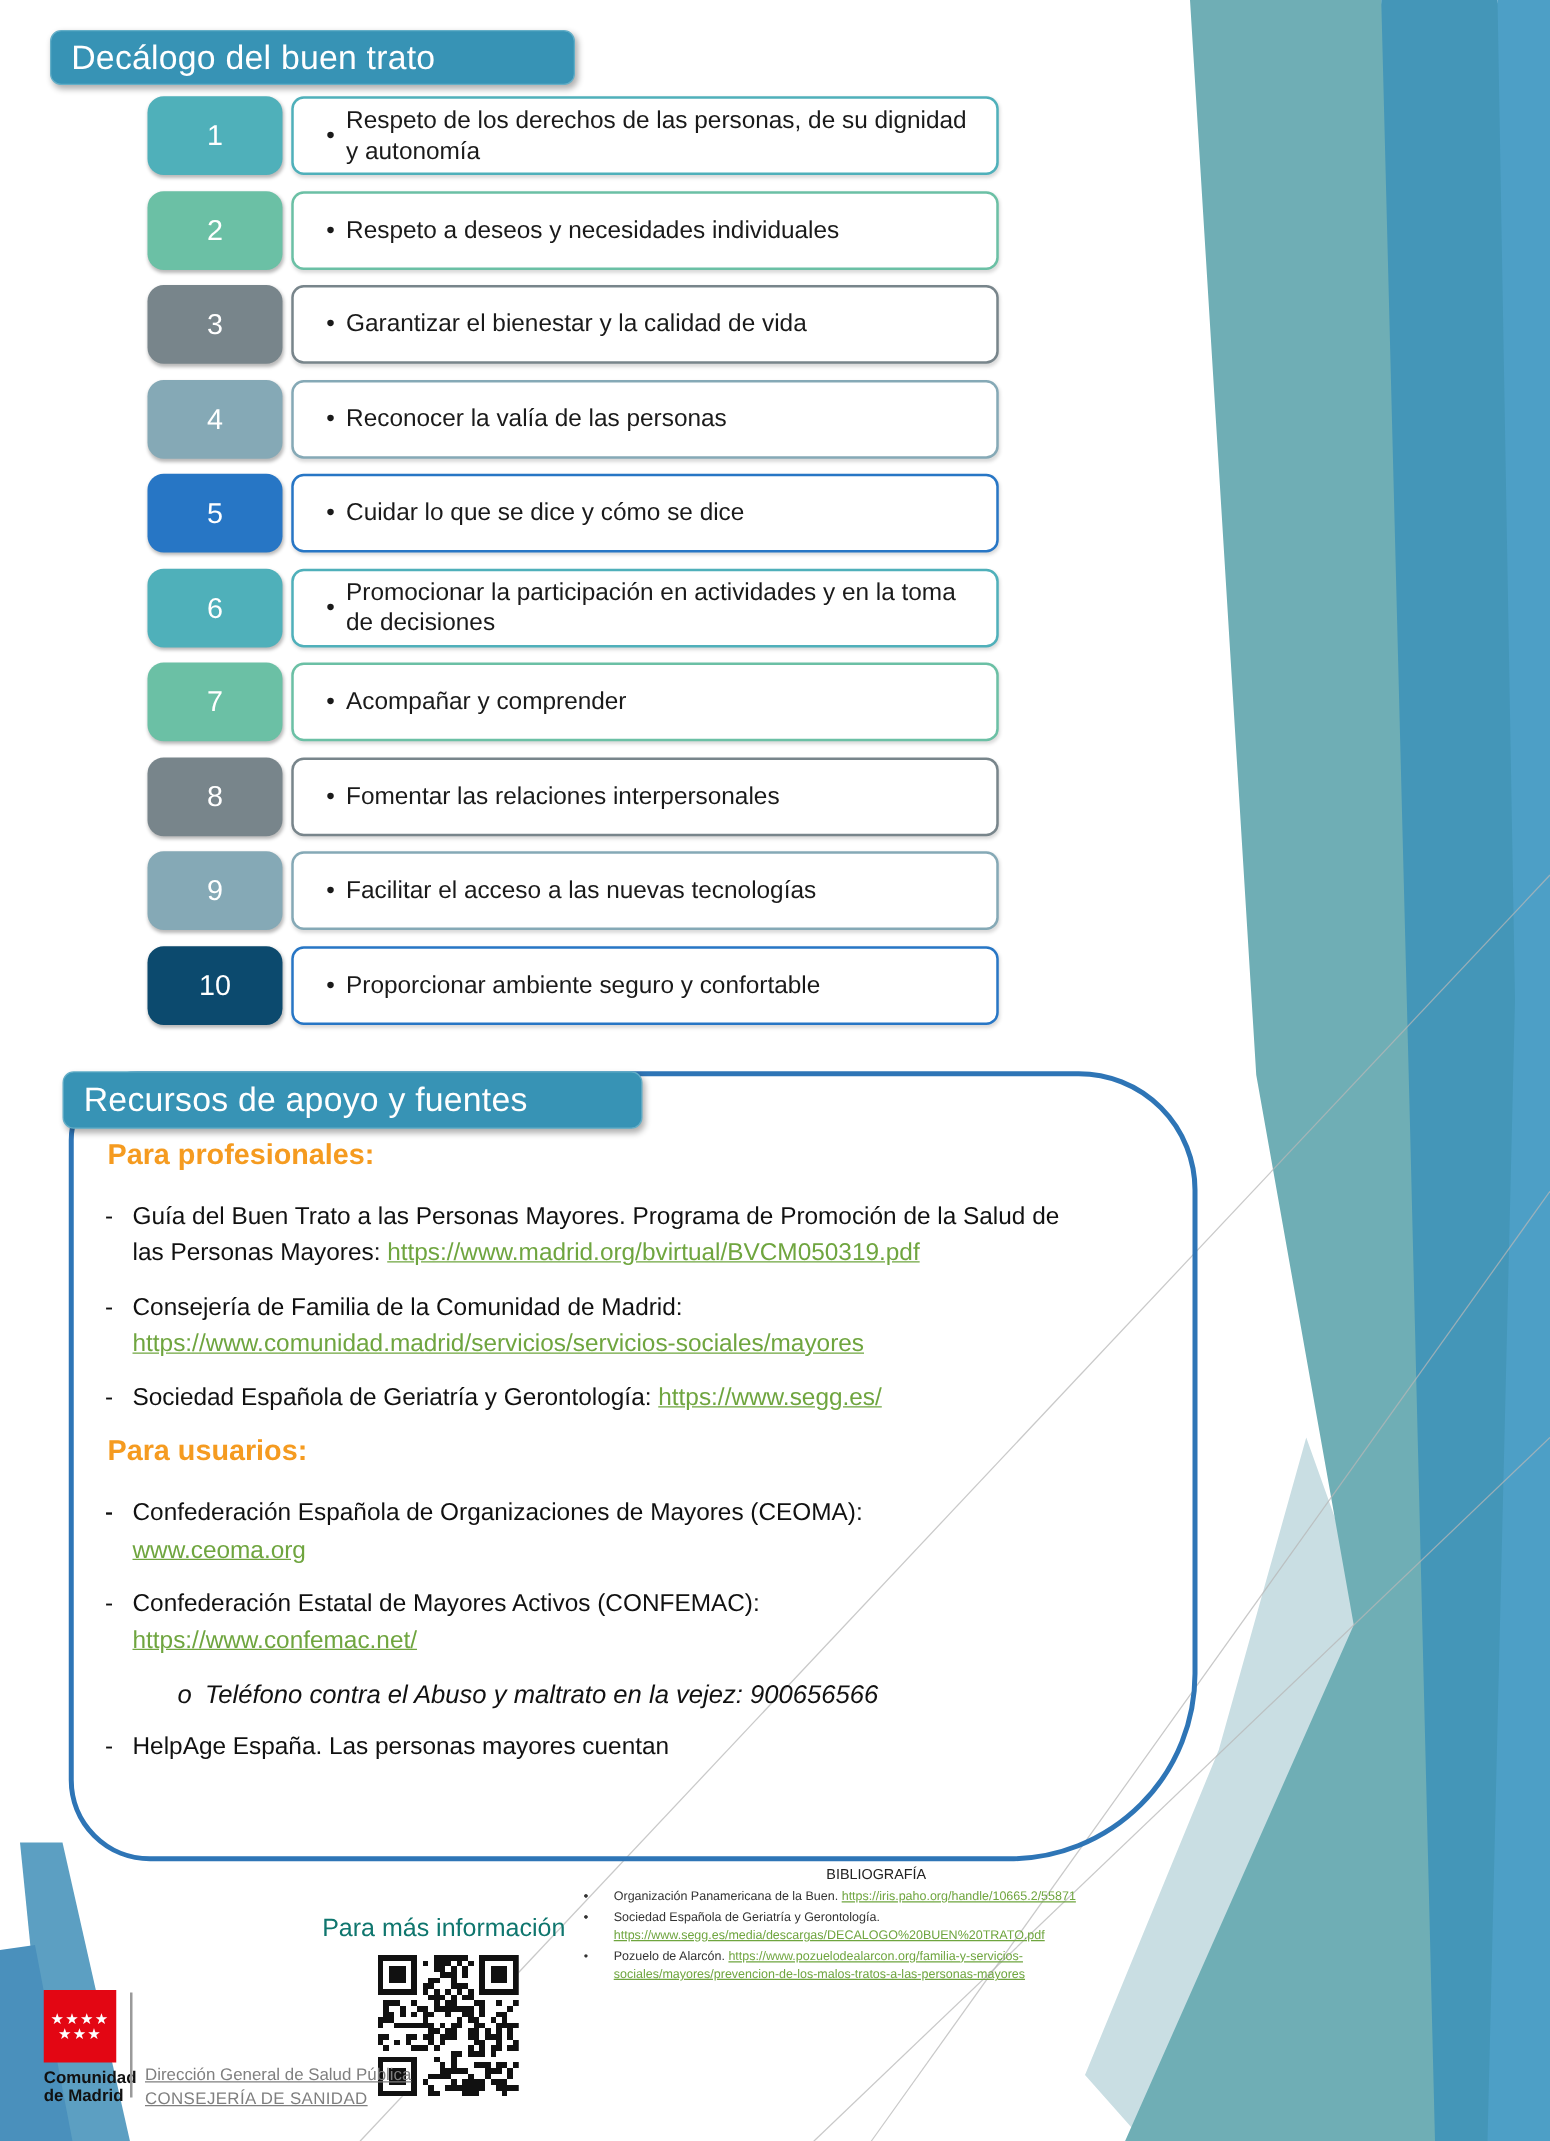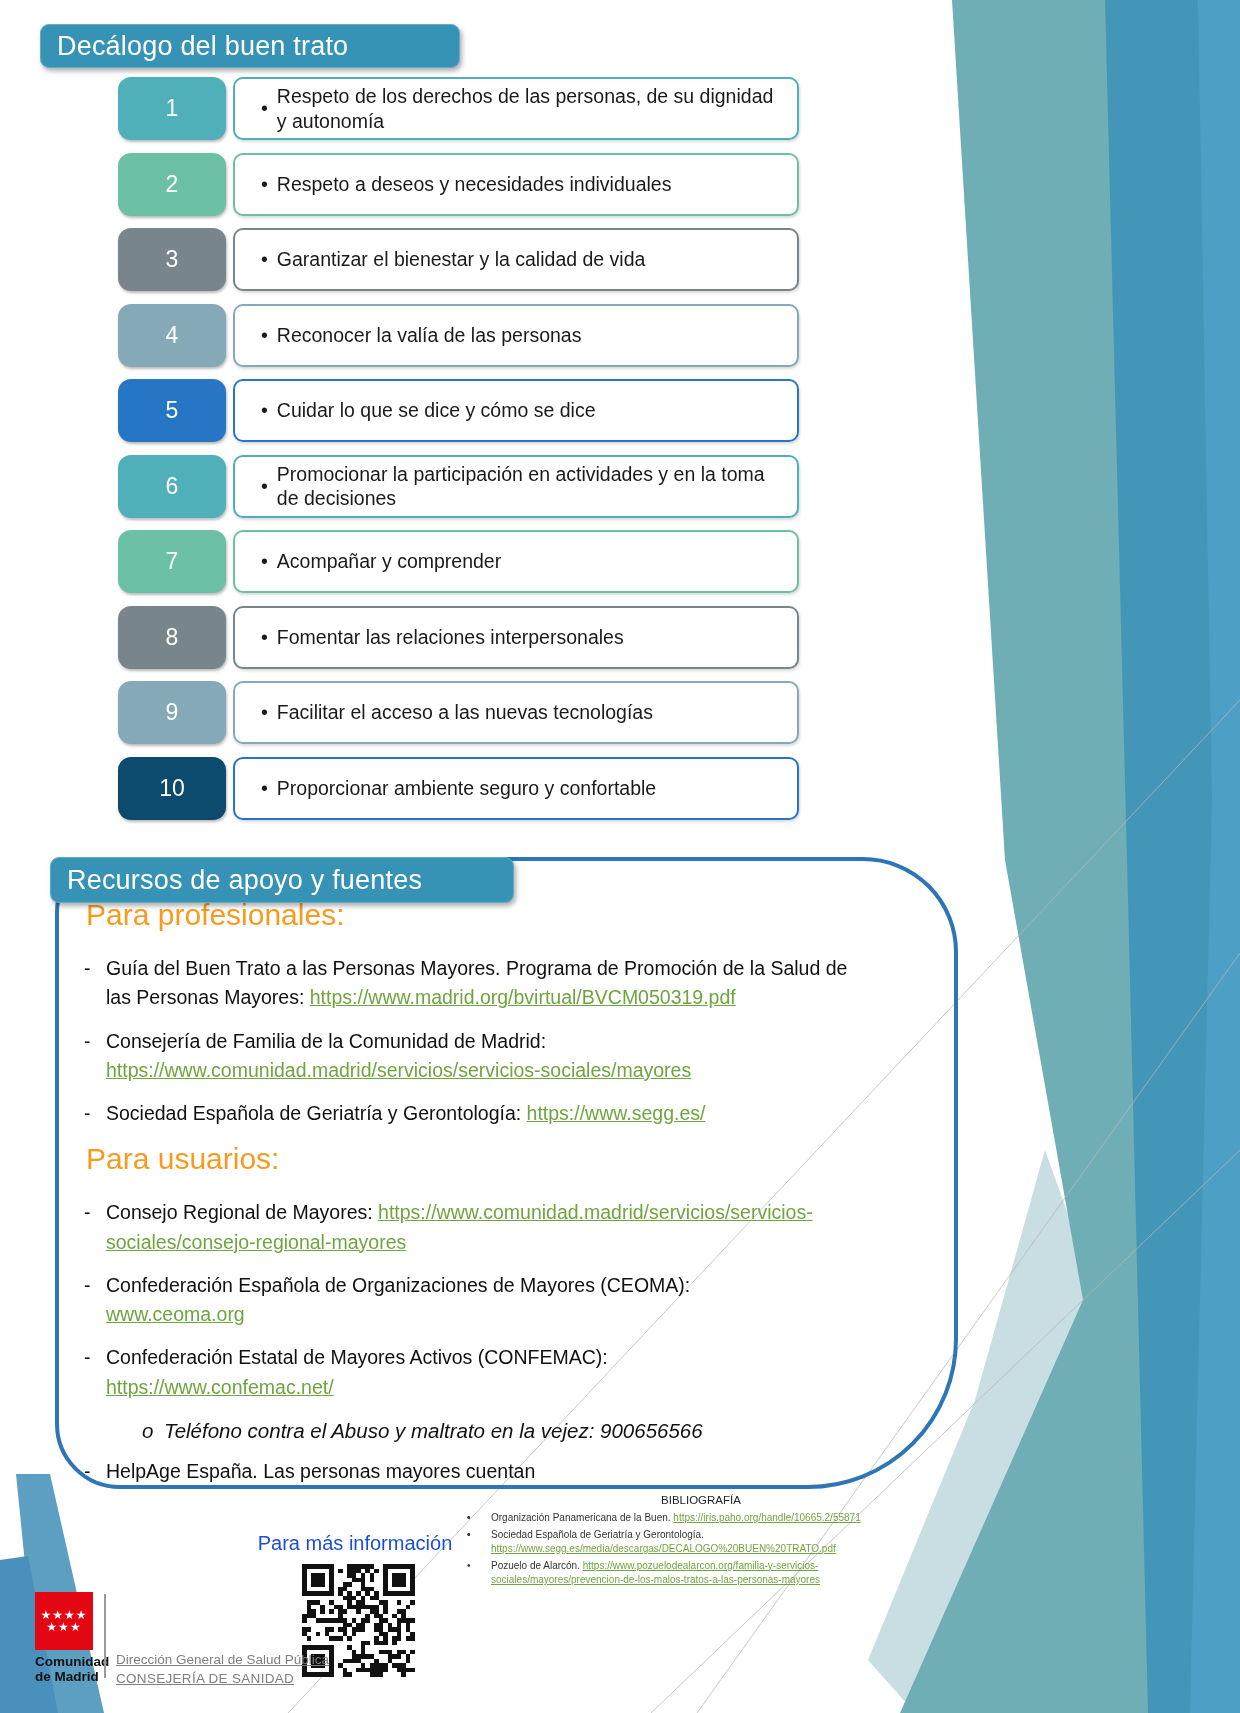--- a/index.html
+++ b/index.html
@@ -55,33 +55,33 @@
   }
   .dec-bullet{margin-right:9px; flex:none;}
 
   
   #res-box{
     position:absolute; z-index:1; left:55px; top:857px; width:903px; height:632px;
     box-sizing:border-box; border:4px solid var(--container-border);
     border-radius:55px 95px 150px 65px; background:transparent;
   }
   #res-sections{position:absolute; z-index:2; left:76px; top:892px; width:800px; padding-top:6px;}
-  .res-heading{color:var(--section-heading); font-weight:normal; font-size:30px; margin:0 0 22px 10px;}
+  .res-heading{color:var(--section-heading); font-weight:bold; font-size:23px; margin:12px 0 22px 10px;}
   .res-heading.second{margin-top:4px;}
   .res-item{position:relative; width:750px; padding-left:30px; box-sizing:content-box;
     font-size:19.5px; line-height:1.5; color:#111; margin-bottom:14px;}
   .res-marker{position:absolute; left:8px; top:0;}
   .res-item.indent{padding-left:88px;}
   .res-item.indent .res-marker{left:66px;}
   .res-item.italic{font-style:italic; font-size:20.5px; line-height:1.45; margin-bottom:12px;}
   .link{color:var(--link-green); text-decoration:underline; cursor:pointer;}
 
   
   #more-info{position:absolute; z-index:2; left:240px; top:1532px; width:230px;
-    text-align:center; font-size:20px; color:#1d4ed8;}
+    text-align:center; font-size:20px; color:#0f766e;}
   #qr{position:absolute; z-index:2; left:302px; top:1564px; width:113px; height:113px; background:#fff;}
 
   #logo{position:absolute; z-index:2; left:35px; top:1592px;}
   .flag{width:58px; height:58px; background:var(--logo-red);
     display:flex; flex-direction:column; align-items:center; justify-content:center; gap:1px;}
   .stars{color:#fff; font-size:12px; line-height:11px; letter-spacing:1px; white-space:nowrap;}
   .org-name{font-weight:bold; font-size:13.5px; line-height:15px; color:#111; margin-top:4px;}
   #logo-divider{position:absolute; z-index:2; left:104px; top:1594px; width:2px; height:84px; background:#9a9a9a;}
   #dept{position:absolute; z-index:2; left:116px; top:1650px; color:#7f7f7f;text-decoration:underline;}
   .dept-1{font-size:13.5px; line-height:19px;}
@@ -193,21 +193,21 @@
   <div class="hdr" id="hdr2">
     <span>Recursos de apoyo y fuentes</span>
   </div>
 
   <div id="res-sections">
       <div class="res-heading">Para profesionales:</div>
       <div class="res-item"><span class="res-marker">-</span><span class="res-body"><span>Guía del Buen Trato a las Personas Mayores. Programa de Promoción de la Salud de las Personas Mayores: </span><span class="link">https://www.madrid.org/bvirtual/BVCM050319.pdf</span></span></div>
       <div class="res-item"><span class="res-marker">-</span><span class="res-body"><span>Consejería de Familia de la Comunidad de Madrid: </span><br><span class="link">https://www.comunidad.madrid/servicios/servicios-sociales/mayores</span></span></div>
       <div class="res-item"><span class="res-marker">-</span><span class="res-body"><span>Sociedad Española de Geriatría y Gerontología: </span><span class="link">https://www.segg.es/</span></span></div>
       <div class="res-heading second">Para usuarios:</div>
-      <div class="res-item"><span class="res-marker">-</span><span class="res-body"><span>Consejo Regional de Mayores: </span><span class="link">https://www.comunidad.madrid/servicios/servicios-sociales/consejo-regional-mayores</span></span></div>
+      <div class="res-item"><span class="res-marker">-</span></div>
       <div class="res-item"><span class="res-marker">-</span><span class="res-body"><span>Confederación Española de Organizaciones de Mayores (CEOMA): </span><br><span class="link">www.ceoma.org</span></span></div>
       <div class="res-item"><span class="res-marker">-</span><span class="res-body"><span>Confederación Estatal de Mayores Activos (CONFEMAC): </span><br><span class="link">https://www.confemac.net/</span></span></div>
       <div class="res-item italic indent"><span class="res-marker">o</span><span class="res-body"><span>Teléfono contra el Abuso y maltrato en la vejez: 900656566</span></span></div>
       <div class="res-item"><span class="res-marker">-</span><span class="res-body"><span>HelpAge España. Las personas mayores cuentan</span></span></div>
     </div>
 
   <div id="more-info">Para más información</div>
   <svg id="qr" viewBox="0 0 25 25" shape-rendering="crispEdges">
       <rect x="0" y="0" width="1" height="1" fill="#111"></rect>
       <rect x="1" y="0" width="1" height="1" fill="#111"></rect>

